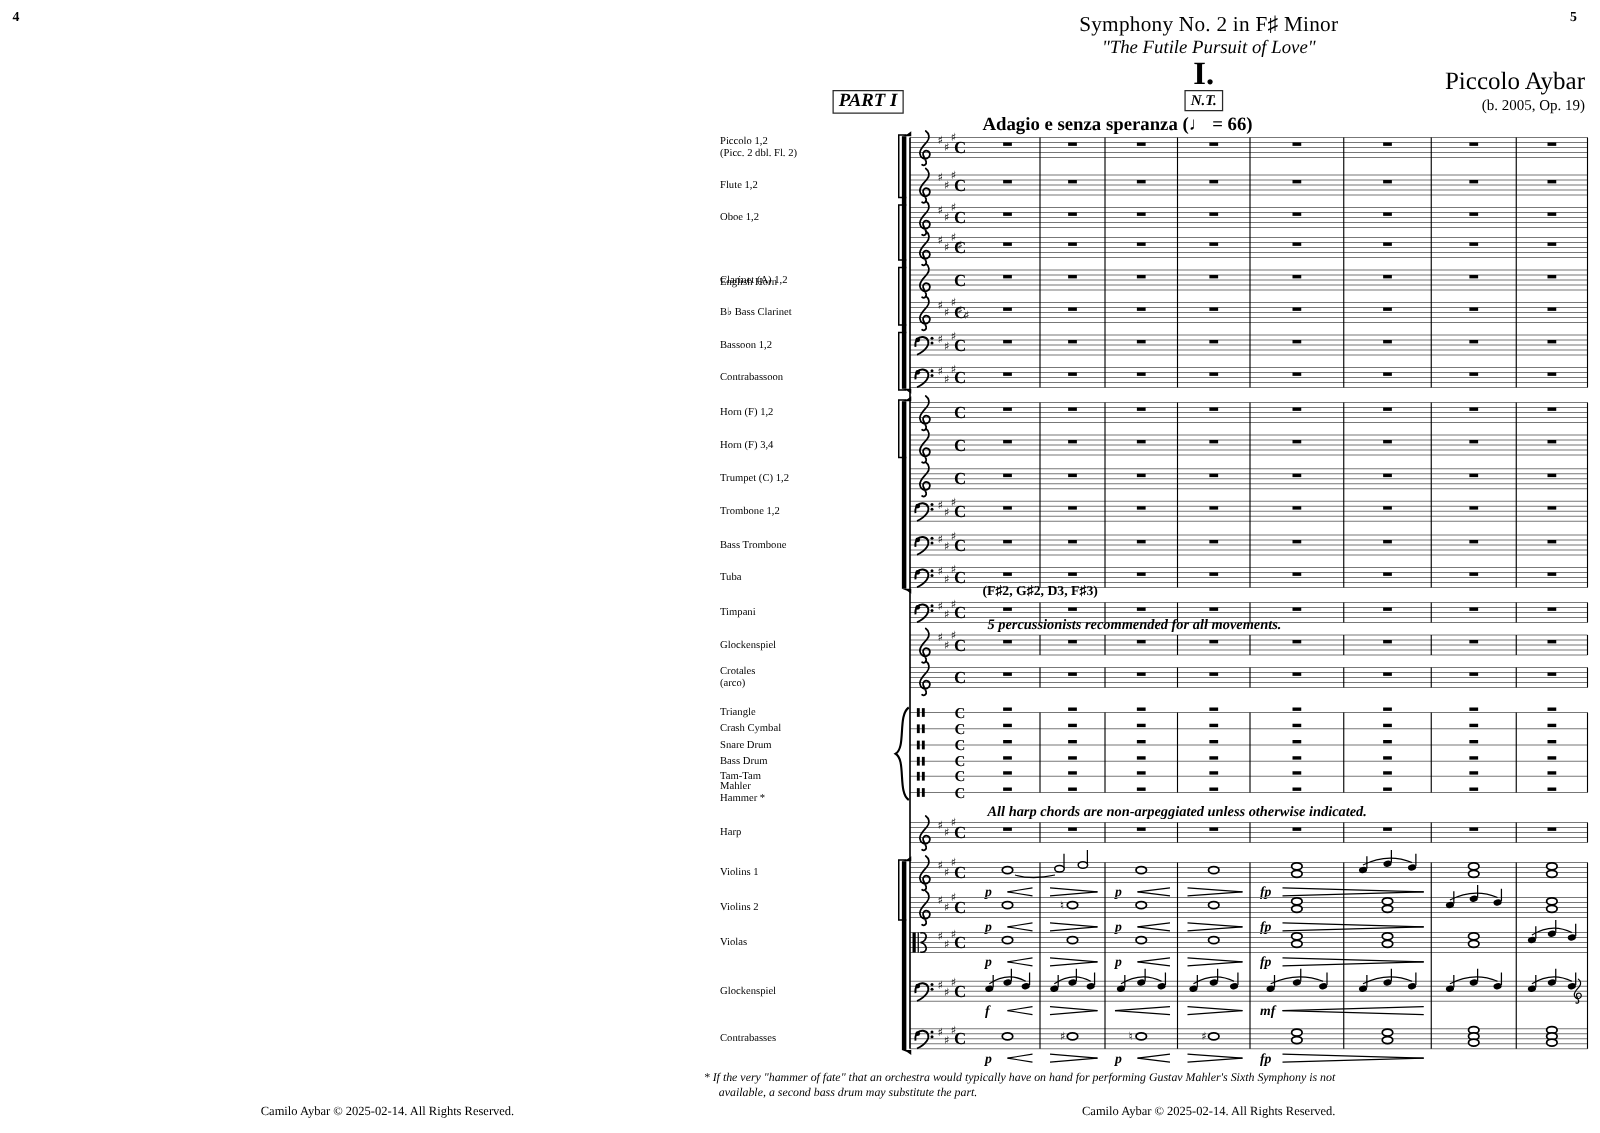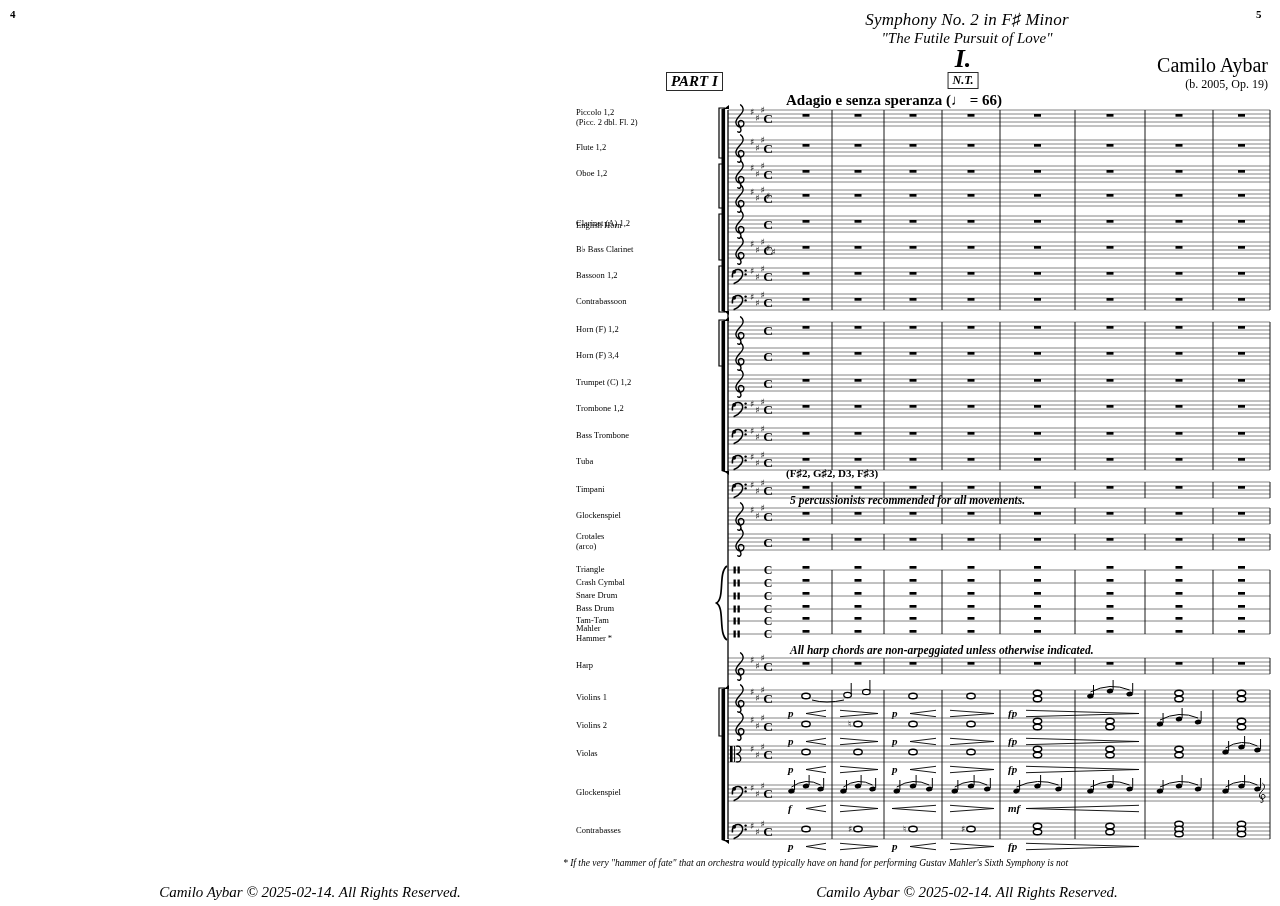--- a/index.html
+++ b/index.html
@@ -1,34 +1,34 @@
 <!DOCTYPE html>
 <html><head>
 <meta charset="utf-8">
 <style>
   html,body{margin:0;padding:0;background:#fff;}
   #canvas{position:relative;width:1280px;height:906px;background:#ffffff;overflow:hidden;
           font-family:"Liberation Serif",serif;color:#000;}
   .abs{position:absolute;}
-  .ctr{transform:translateX(-50%);white-space:nowrap;font-style:italic;}
+  .ctr{transform:translateX(-50%);white-space:nowrap;}
   .pageno{font-weight:bold;font-size:11px;}
   .title{font-size:17px;letter-spacing:.2px;}
   .subtitle{font-size:15px;font-style:italic;}
   .movement{font-size:26px;font-weight:bold;}
   .boxed{border:1px solid #2a2a2a;padding:0 4px;font-style:italic;font-weight:bold;background:#fff;}
   .nt{font-size:12px;}
   .part{font-size:15px;}
   .composer{font-size:20px;}
   .dates{font-size:12px;}
   .tempo{font-weight:bold;font-size:15px;font-family:"Liberation Serif","DejaVu Sans",serif;}
   .annot-plain{font-size:11px;font-weight:600;font-family:"Liberation Serif","DejaVu Sans",serif;}
   .annot-it{font-size:11.5px;font-weight:bold;font-style:italic;}
   .footnote{font-size:9.5px;font-style:italic;line-height:11.5px;}
   .footnote .l2{margin-left:12px;}
-  .copyright{font-size:15px;}
+  .copyright{font-size:10px;}
   .inst-label{position:absolute;right:554px;width:150px;text-align:left;
               font-size:8.5px;line-height:9.5px;pointer-events:none;}
   svg text{font-family:"Liberation Serif",serif;}
   svg .sharp{font-family:"DejaVu Sans",sans-serif;}
 </style>
 </head>
 <body>
 
 <div id="canvas">
 
@@ -864,27 +864,28 @@
     </div>
 
   <div class="abs pageno" style="left:10px;top:8px">4</div>
   <div class="abs pageno" style="left:1256px;top:8px">5</div>
 
   <div class="abs ctr title" style="left:967px;top:10px">Symphony No. 2 in F♯ Minor</div>
   <div class="abs ctr subtitle" style="left:967px;top:30px">"The Futile Pursuit of Love"</div>
   <div class="abs ctr movement" style="left:963px;top:44px">I.</div>
   <div class="abs ctr boxed nt" style="left:963px;top:72px">N.T.</div>
   <div class="abs boxed part" style="left:666px;top:72px">PART I</div>
-  <div class="abs composer" style="right:12px;top:54px">Camilo Aybar</div>
+  <div class="abs composer" style="right:12px;top:54px">Piccolo Aybar</div>
   <div class="abs dates" style="right:12px;top:77px">(b. 2005, Op. 19)</div>
   <div class="abs tempo" style="left:786px;top:92px">Adagio e senza speranza (♩ = 66)</div>
 
   <div class="abs annot-plain" style="left:786px;top:467px">(F♯2, G♯2, D3, F♯3)</div>
   <div class="abs annot-it" style="left:790px;top:494px">5 percussionists recommended for all movements.</div>
   <div class="abs annot-it" style="left:790px;top:644px">All harp chords are non-arpeggiated unless otherwise indicated.</div>
 
   <div class="abs footnote" style="left:563px;top:858px;width:700px">
     <div>* If the very "hammer of fate" that an orchestra would typically have on hand for performing Gustav Mahler's Sixth Symphony is not</div>
+    <div class="l2">available, a second bass drum may substitute the part.</div>
   </div>
 
   <div class="abs ctr copyright" style="left:310px;top:884px">Camilo Aybar © 2025-02-14. All Rights Reserved.</div>
   <div class="abs ctr copyright" style="left:967px;top:884px">Camilo Aybar © 2025-02-14. All Rights Reserved.</div>
 </div>
 
 </body></html>

